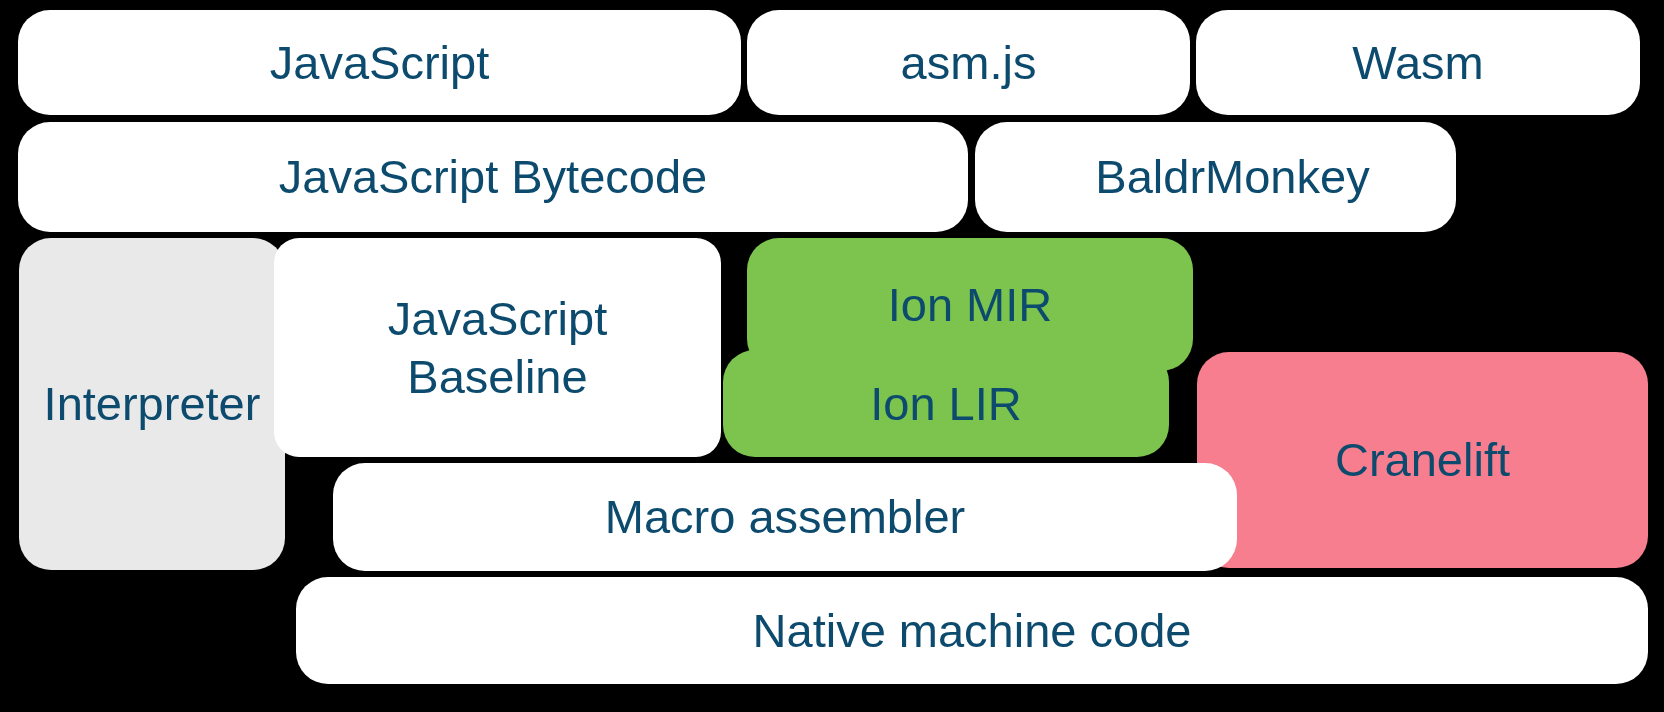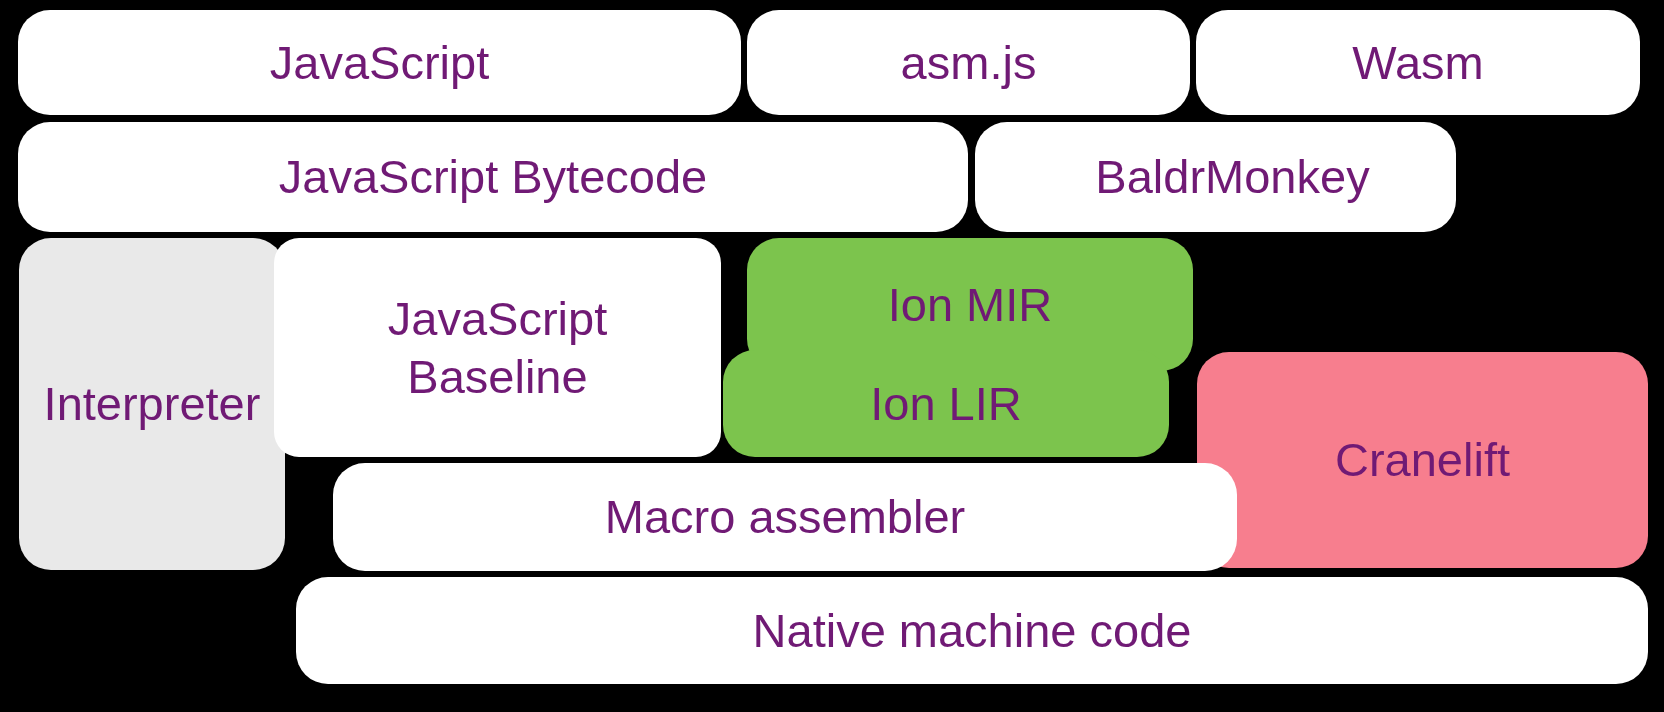--- a/index.html
+++ b/index.html
@@ -23,21 +23,21 @@
     position: absolute;
     border-radius: 32px;
     background: #ffffff;
     display: flex;
     align-items: center;
     justify-content: center;
   }
   .label {
     font-size: 47px;
     line-height: 1.22;
-    color: #701a75;
+    color: #0c4a6e;
     text-align: center;
     white-space: nowrap;
   }
   
   #b-baseline .label {
     white-space: normal;
     max-width: 280px;
   }
   #b-js        { left: 18px;   top: 10px;  width: 723px;  height: 105px; }
   #b-asmjs     { left: 747px;  top: 10px;  width: 443px;  height: 105px; }

